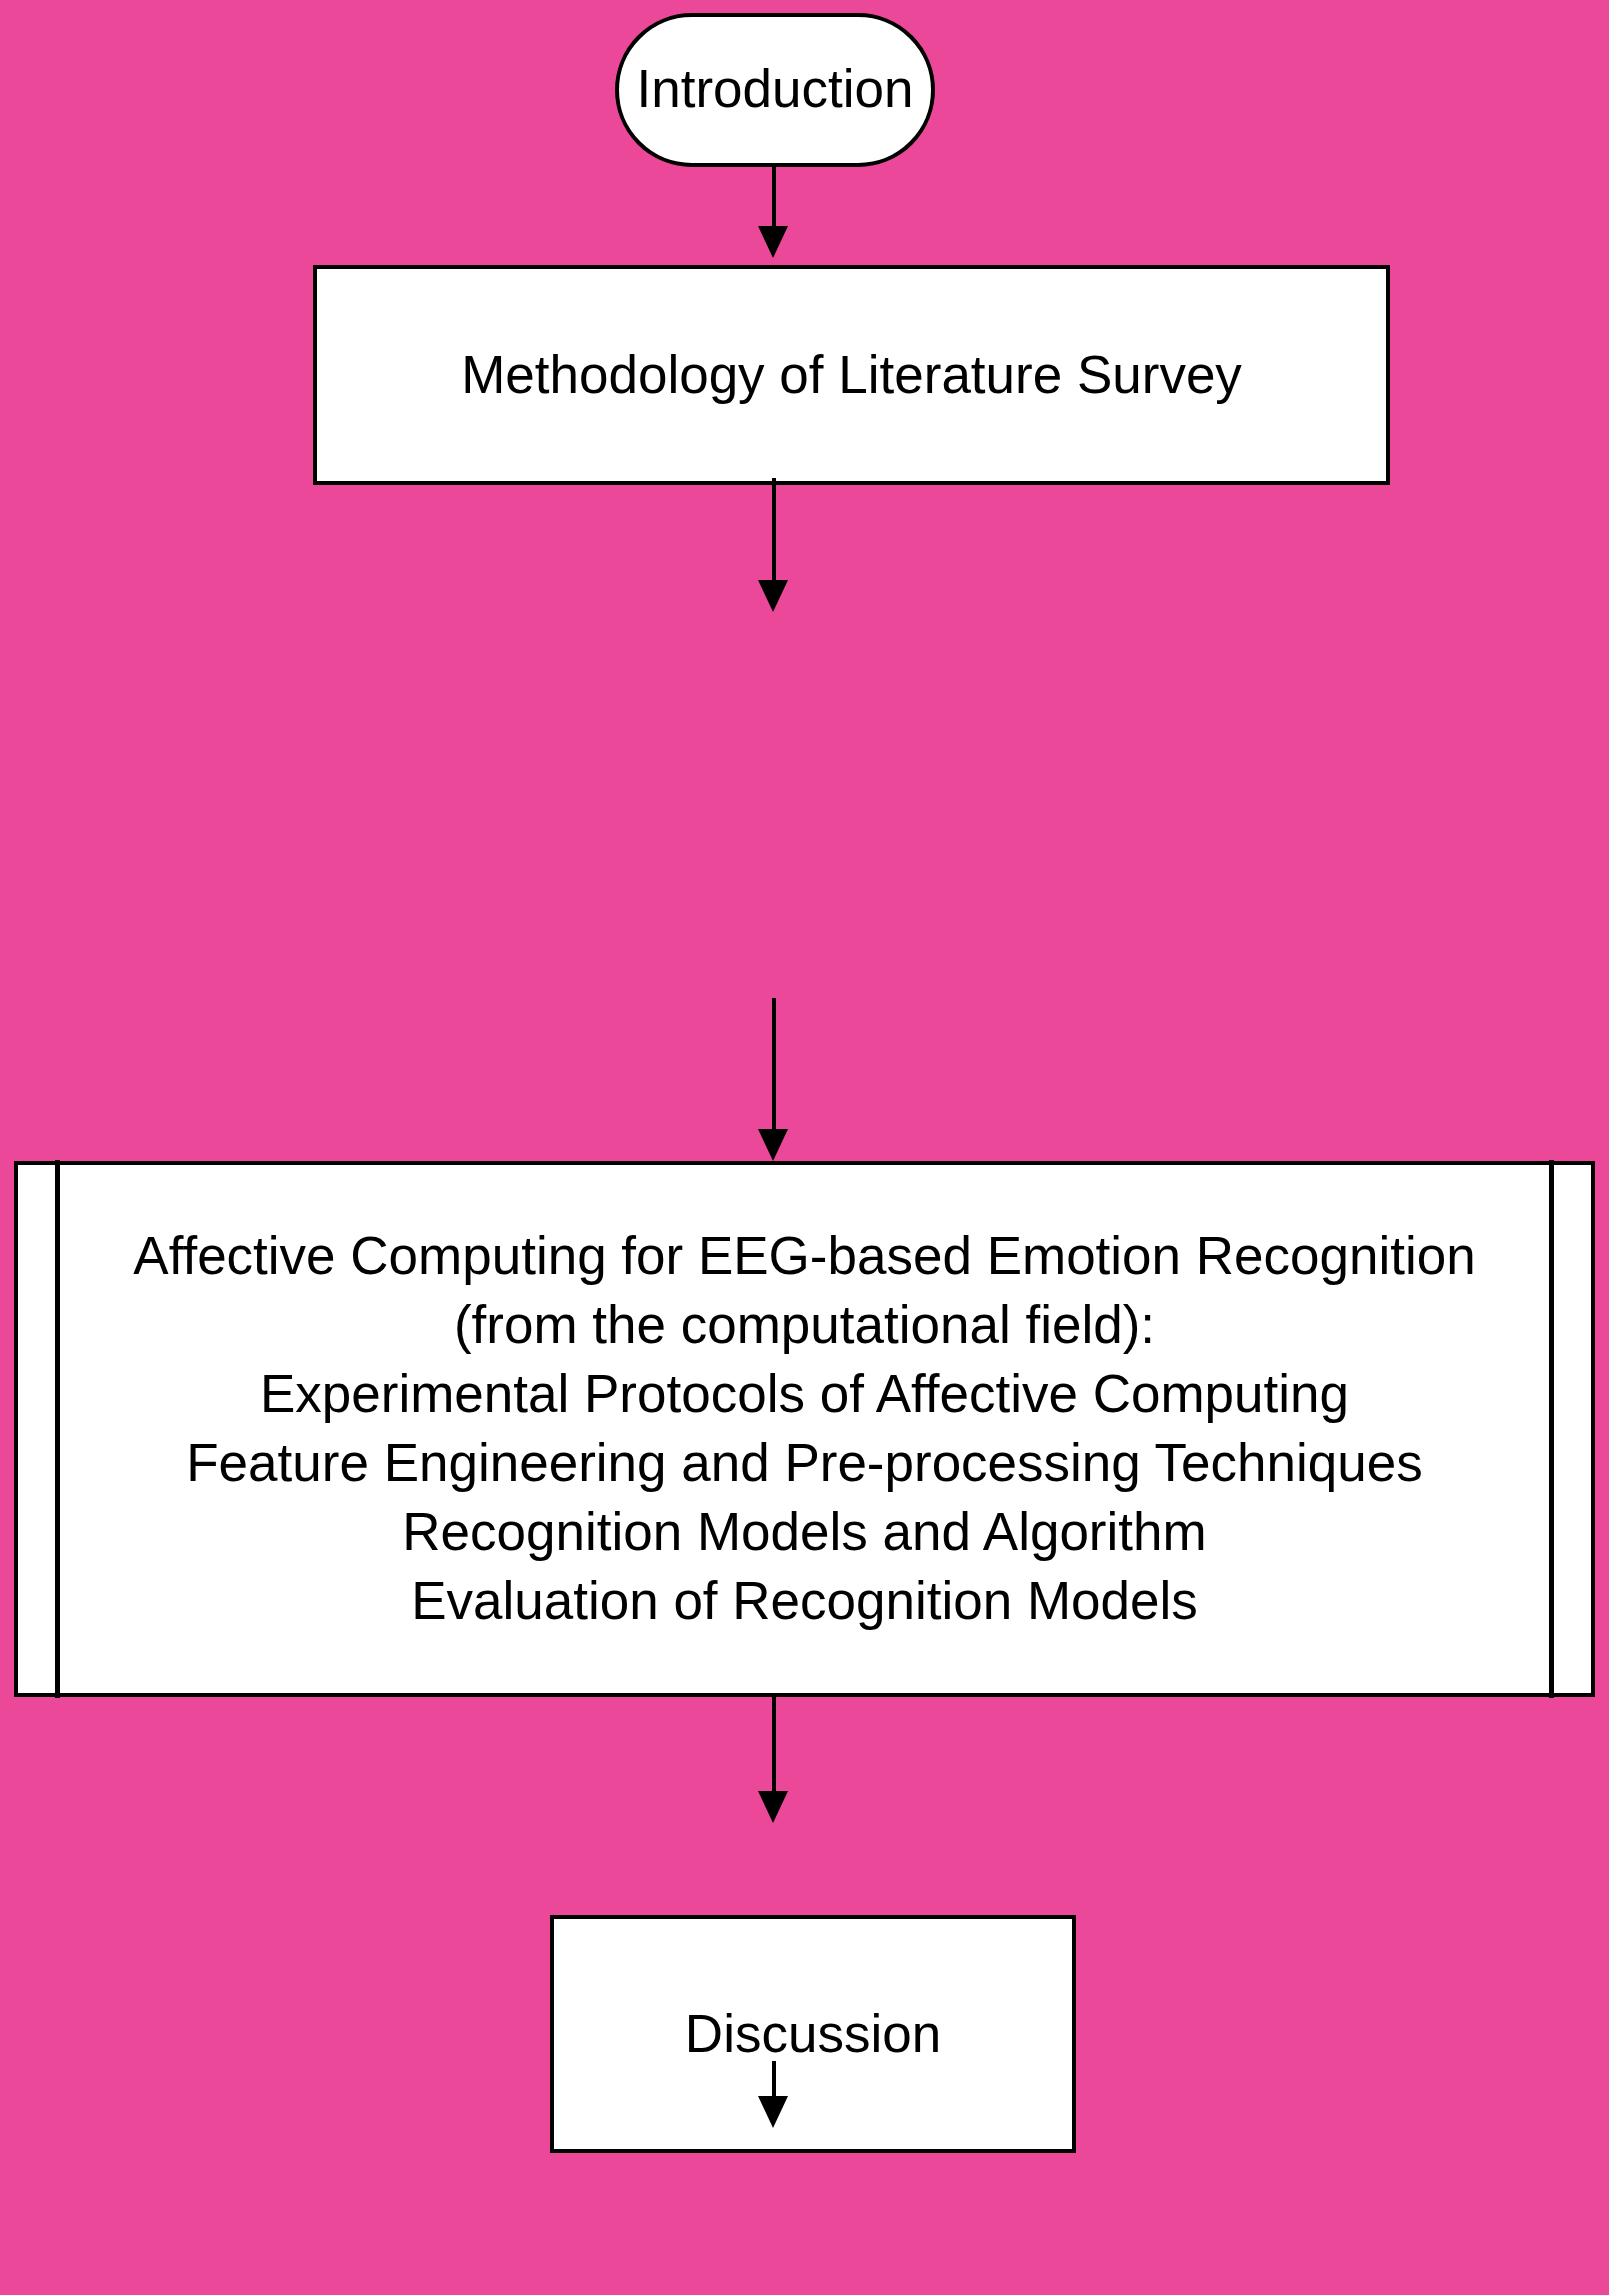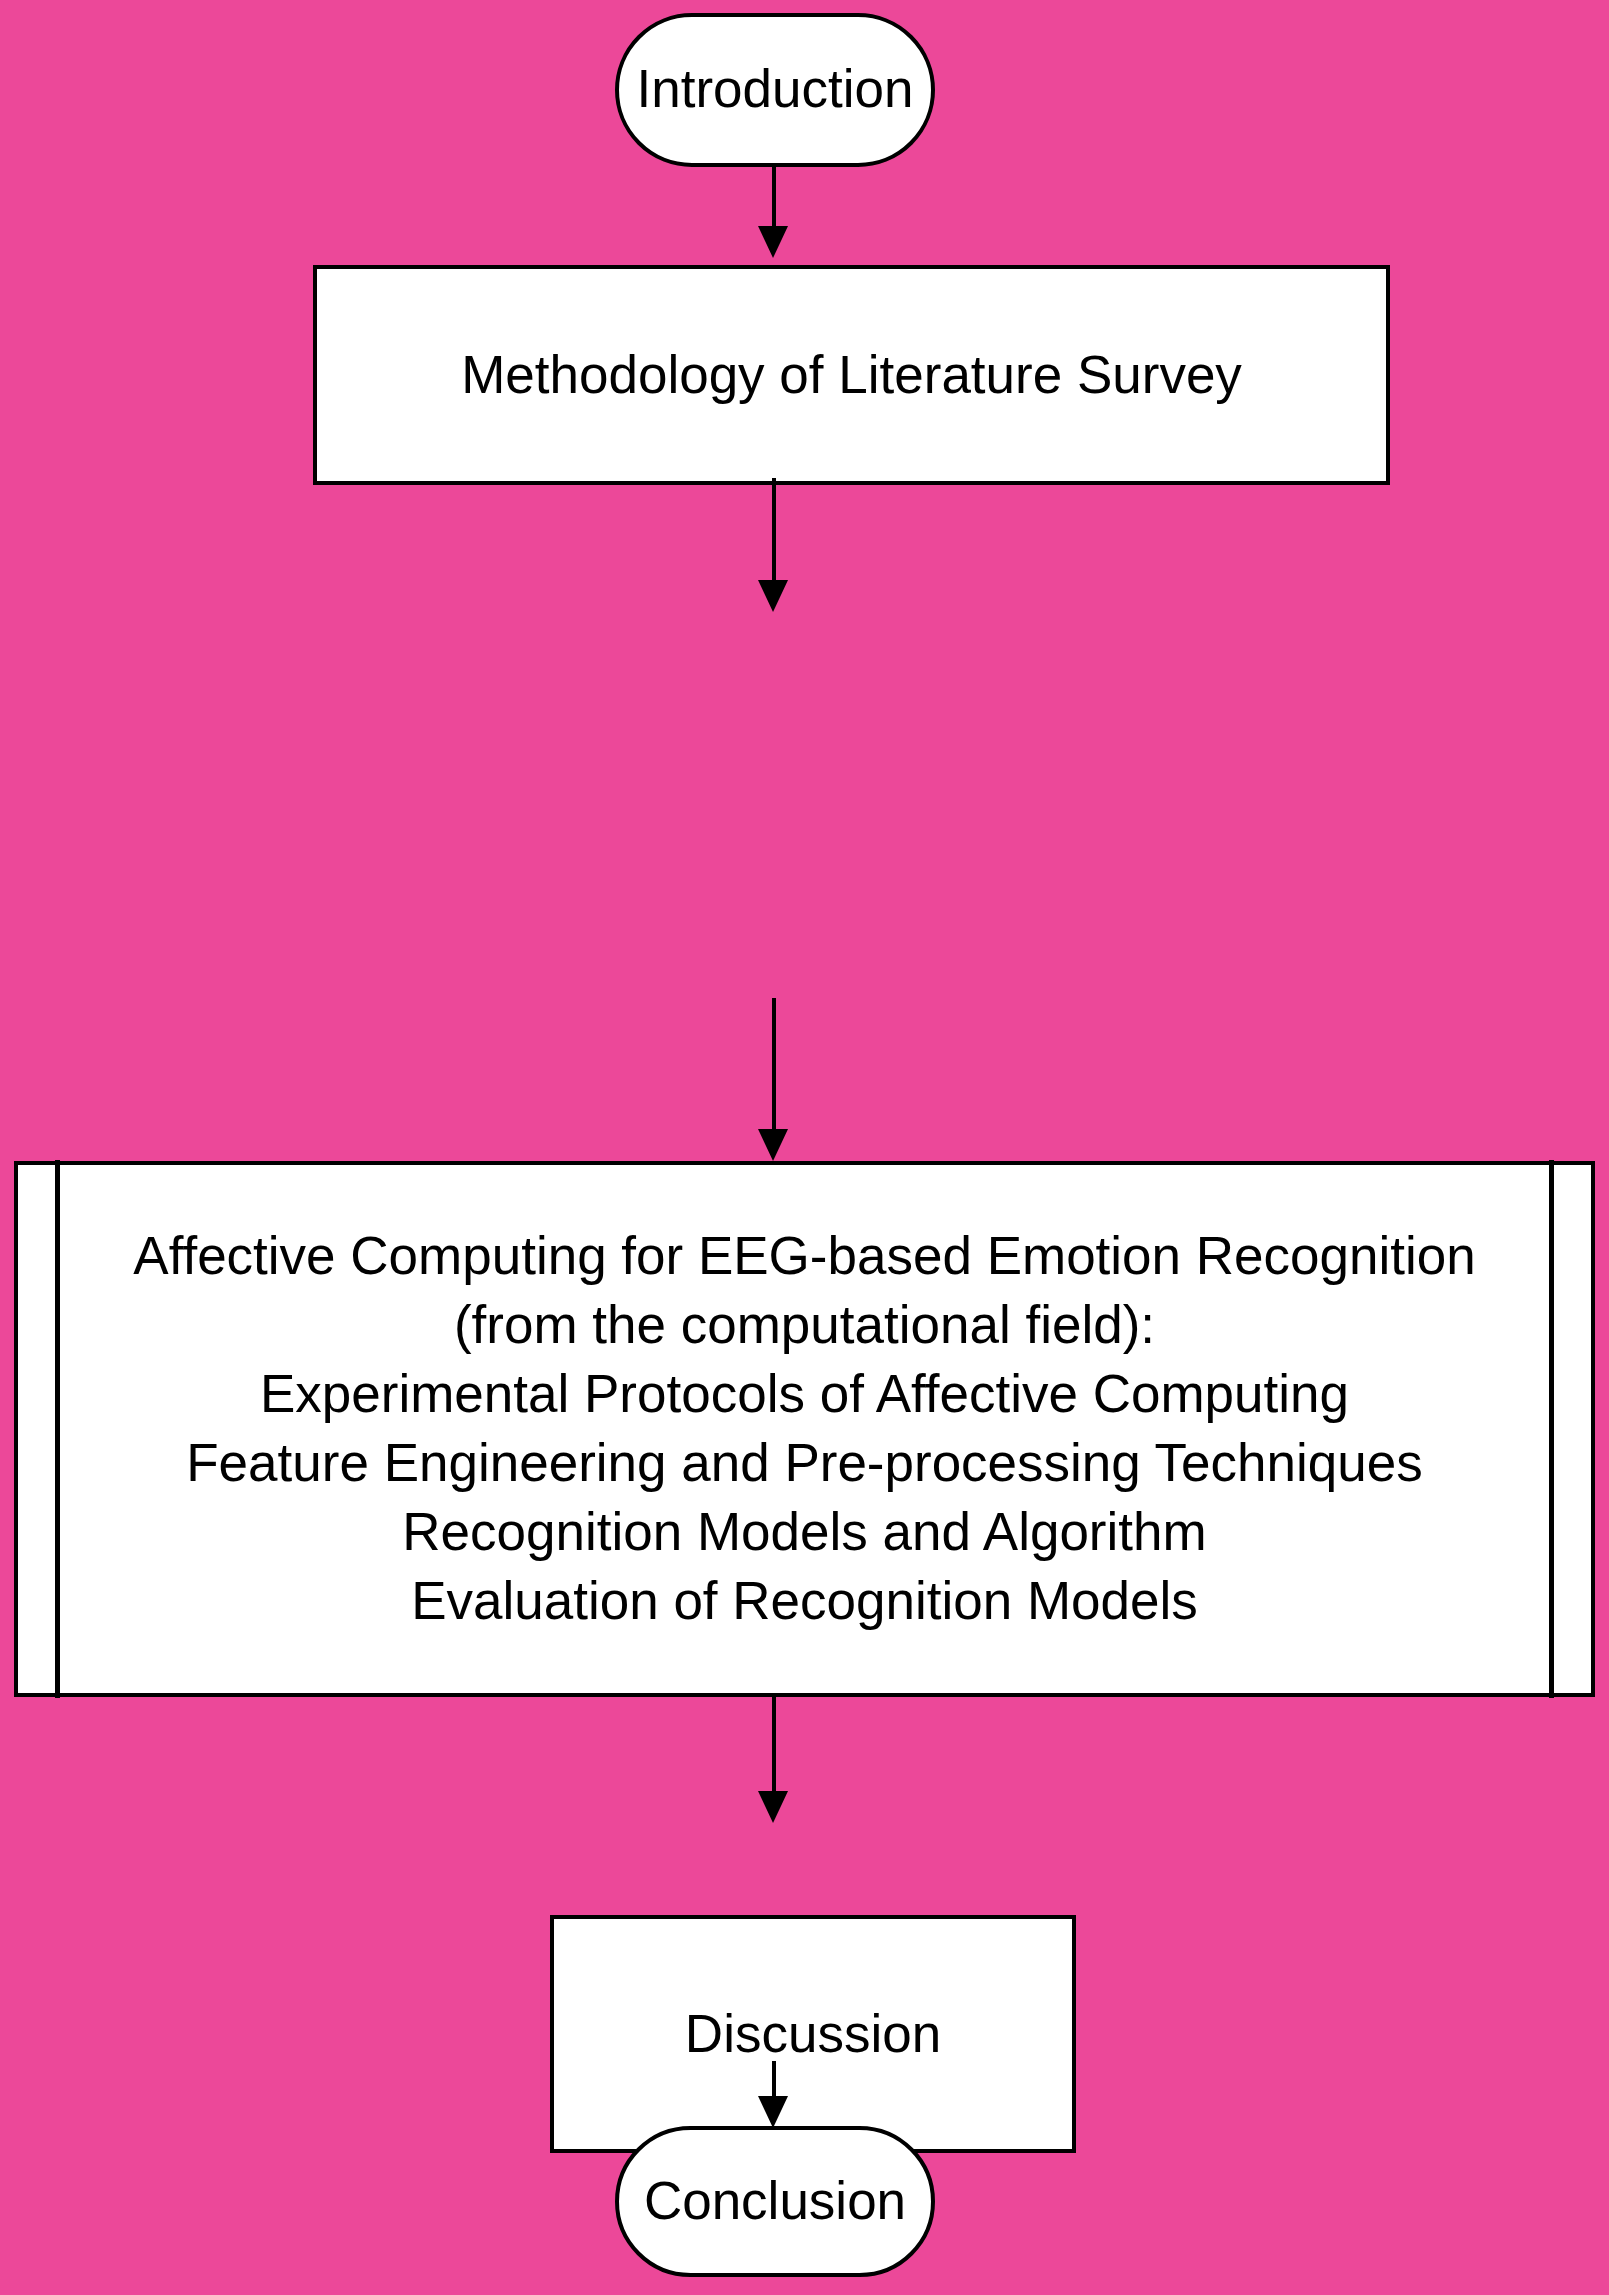--- a/index.html
+++ b/index.html
@@ -130,18 +130,15 @@
 
   <div class="node process" style="left:550px; top:1915px; width:526px; height:238px;">
     <div class="label t-discussion">Discussion</div>
   </div>
 
   <div class="connector" style="left:772px; top:2061px; width:3.5px; height:65px;">
     <div class="conn-line" style="height:37px;"></div>
     <div class="conn-head" style="top:35px;"></div>
   </div>
 
-  <div class="node terminator" style="left:615px; top:2126px; width:320px; height:151px;">
-    <div class="label t-conclusion">Conclusion</div>
-  </div>
 
 </div>
 
 
 </body></html>

